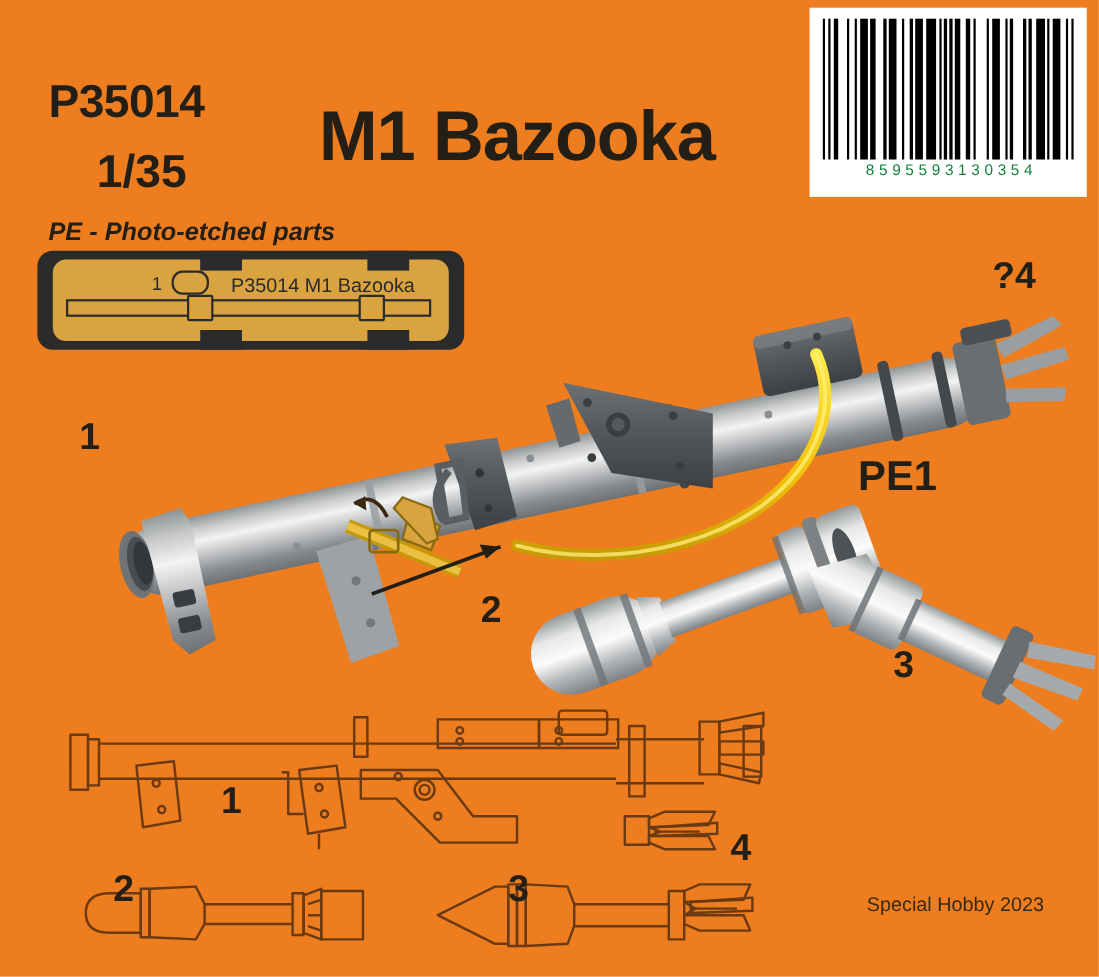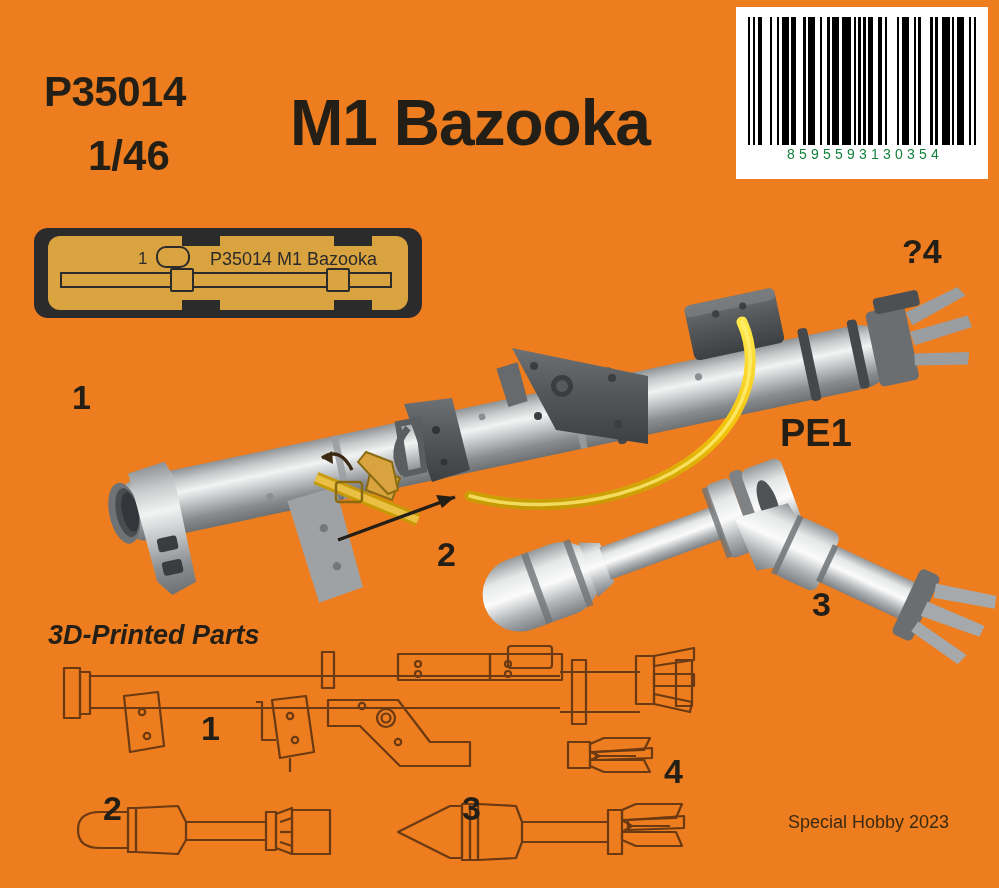--- a/index.html
+++ b/index.html
@@ -112,21 +112,21 @@
   svg { display: block; }
   .render-svg { position: absolute; left: 0; top: 0; }
   .line-svg { position: absolute; left: 0; top: 0; }
 </style>
 </head>
 <body>
 
 <div id="sheet">
 
   <div class="kit-code">P35014</div>
-  <div class="kit-scale">1/46</div>
+  <div class="kit-scale">1/35</div>
   <div class="kit-title">M1 Bazooka</div>
 
   <div class="barcode-box">
     <div class="barcode-bars" id="barcode-bars">
         <i style="left: 0px; width: 2.4px;"></i>
         <i style="left: 4.8px; width: 2.4px;"></i>
         <i style="left: 9.6px; width: 4.8px;"></i>
         <i style="left: 21.6px; width: 2.4px;"></i>
         <i style="left: 28.8px; width: 2.4px;"></i>
         <i style="left: 33.6px; width: 7.2px;"></i>
@@ -151,20 +151,21 @@
         <i style="left: 187.2px; width: 2.4px;"></i>
         <i style="left: 194.4px; width: 7.2px;"></i>
         <i style="left: 204px; width: 2.4px;"></i>
         <i style="left: 208.8px; width: 7.2px;"></i>
         <i style="left: 220.8px; width: 2.4px;"></i>
         <i style="left: 225.6px; width: 2.4px;"></i>
       </div>
     <div class="barcode-digits">8595593130354</div>
   </div>
 
+  <div class="pe-heading">PE - Photo-etched parts</div>
 
   <div class="pe-fret">
     <div class="brass"></div>
 
     <div class="notch" style="left:148px; top:0; width:38px; height:18px;"></div>
     <div class="notch" style="left:148px; top:72px; width:38px; height:18px;"></div>
     <div class="notch" style="left:300px; top:0; width:38px; height:18px;"></div>
     <div class="notch" style="left:300px; top:72px; width:38px; height:18px;"></div>
 
     <div class="pe-fret-label">1</div>
@@ -314,21 +315,20 @@
   </svg>
 
   <div id="render-callouts">
       <div class="callout" style="left: 72px; top: 378px;">1</div>
       <div class="callout q4" style="left: 902px; top: 232px;">?4</div>
       <div class="callout pe1" style="left: 780px; top: 412px;">PE1</div>
       <div class="callout" style="left: 437px; top: 535px;">2</div>
       <div class="callout" style="left: 812px; top: 585px;">3</div>
     </div>
 
-  <div class="p3d-heading">3D-Printed Parts</div>
 
   <svg class="line-svg" width="999" height="888" viewBox="0 0 999 888">
     <g fill="none" stroke="#6B3A12" stroke-width="2.2" stroke-linejoin="round">
 
       <g>
         <rect x="64" y="668" width="16" height="50"></rect>
         <rect x="80" y="672" width="10" height="42"></rect>
         <line x1="90" y1="676" x2="336" y2="676"></line>
         <line x1="90" y1="708" x2="336" y2="708"></line>
         <line x1="336" y1="676" x2="560" y2="676"></line>

